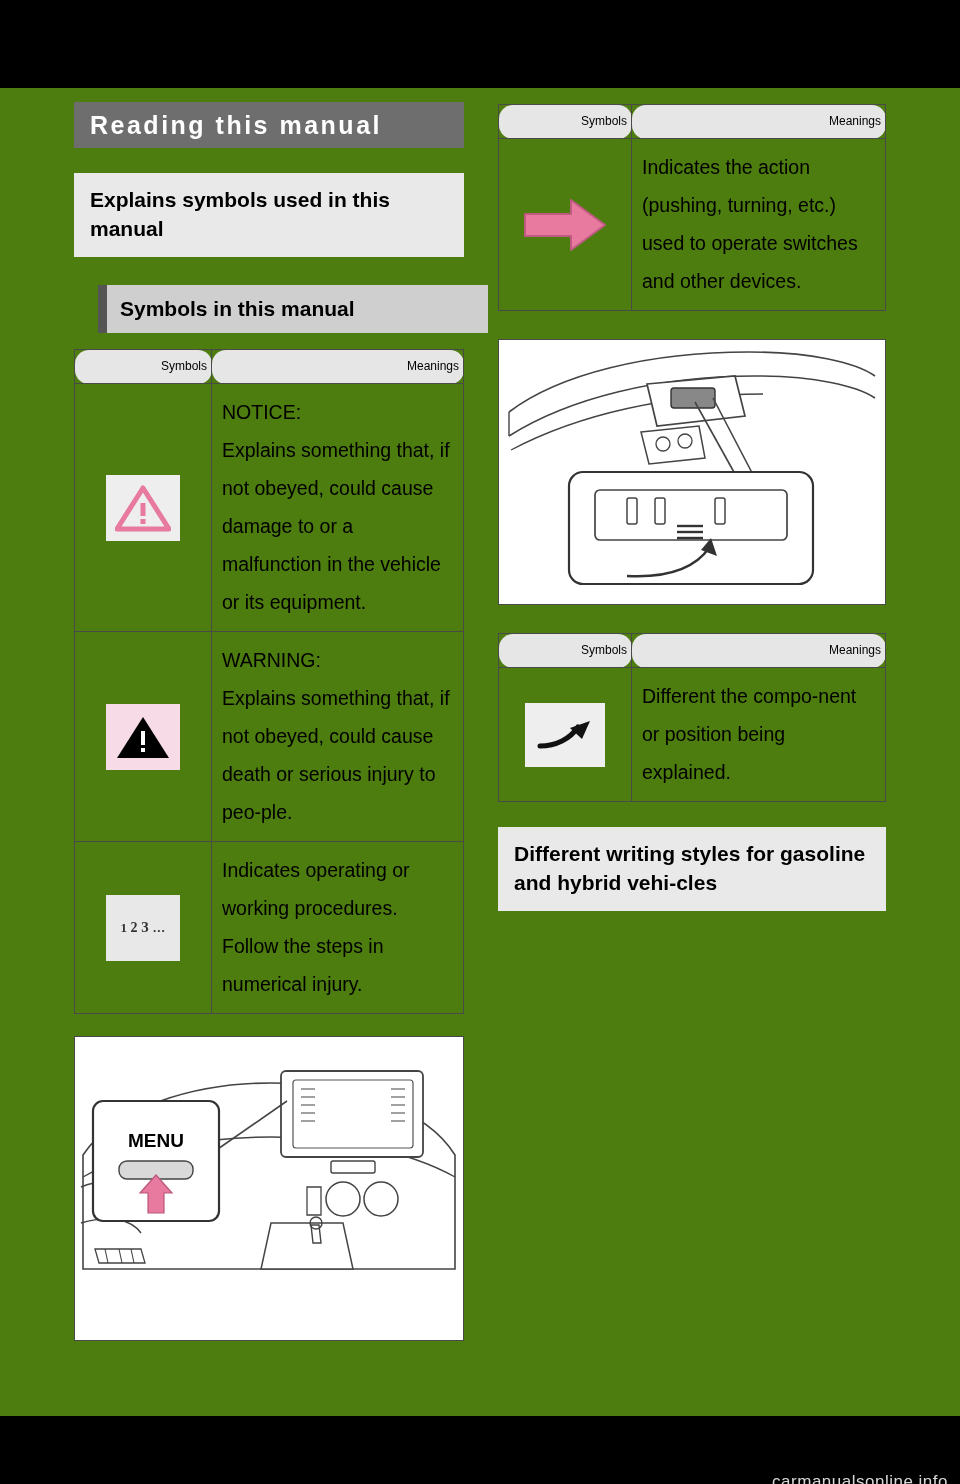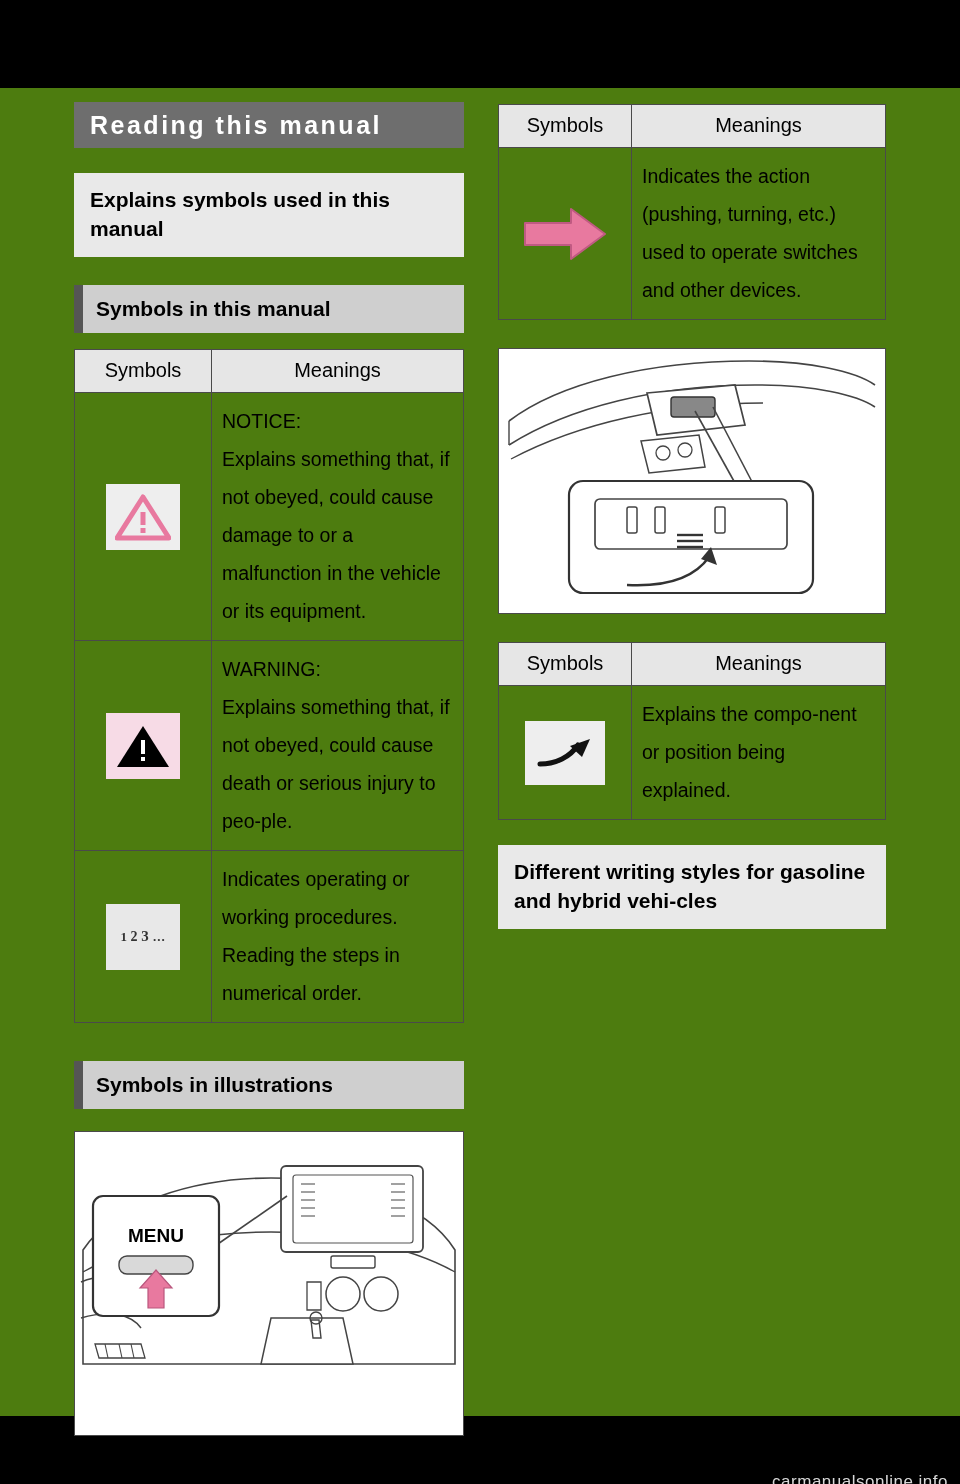--- a/index.html
+++ b/index.html
@@ -86,20 +86,21 @@
     background: #cfcfcf;
     color: #000000;
     font-size: 21px;
     font-weight: bold;
     line-height: 27px;
     padding: 10px 14px 11px 22px;
     box-sizing: border-box;
     width: 390px;
     margin-top: 28px;
     height: 48px;
+    margin-left: 24px;
   }
   .subsection-head::before {
     content: "";
     position: absolute;
     left: 0; top: 0;
     width: 9px; height: 100%;
     background: #555555;
   }
 
   
@@ -112,23 +113,24 @@
   table.sym.right { width: 388px; }
   table.sym th, table.sym td {
     border: 1px solid #4a4a4a;
     font-size: 19px;
     color: #000000;
     vertical-align: top;
   }
   table.sym th {
     background: #e6e6e6;
     font-weight: normal;
-    text-align: center;
-    font-size: 20px;
+    text-align: right;
+    font-size: 12px;
     padding: 9px 4px 10px 4px;
+    border-radius: 14px;
   }
   table.sym td.symcell {
     text-align: center;
     vertical-align: middle;
     padding: 14px 6px;
   }
   table.sym td.meancell {
     padding: 9px 9px 10px 10px;
     line-height: 38px;
     font-size: 19.5px;
@@ -265,26 +267,25 @@
           <td class="symcell">
             <span class="steps-box">
               <span class="steps-text s1">1</span>
                   <span>&nbsp;</span>
                   <span class="steps-text s2">2</span>
                   <span>&nbsp;</span>
                   <span class="steps-text s3">3</span>
                   <span class="steps-text s4">&nbsp;...</span>
             </span>
           </td>
-          <td class="meancell">Indicates operating or working procedures. Reading the steps in numerical order.</td>
+          <td class="meancell">Indicates operating or working procedures. Follow the steps in numerical injury.</td>
         </tr>
       </tbody>
         </table>
 
-      <div class="subsection-head" style="margin-top:38px">Symbols in illustrations</div>
 
       <div class="illus" style="height:305px;margin-top:22px;position:relative;">
         <svg width="388" height="238" viewBox="0 0 388 238" aria-hidden="true">
 
           <path d="M8 118 C 40 70, 120 46, 196 46 C 272 46, 350 70, 380 118 L380 232 L8 232 Z" fill="#ffffff" stroke="#444" stroke-width="1.6"></path>
           <path d="M8 140 C 60 110, 140 100, 196 100 C 255 100, 330 112, 380 140" fill="none" stroke="#444" stroke-width="1.4"></path>
 
           <path d="M6 150 C 30 140, 52 146, 62 160" fill="none" stroke="#444" stroke-width="1.4"></path>
           <path d="M6 186 C 34 178, 56 182, 66 196" fill="none" stroke="#444" stroke-width="1.4"></path>
 
@@ -400,21 +401,21 @@
         </tr>
         <tr>
           <td class="symcell">
             <span class="arrow-box-gray">
               <svg width="62" height="40" viewBox="0 0 62 40" aria-hidden="true">
                 <path d="M6 31 C 22 31, 36 24, 44 12" fill="none" stroke="#111" stroke-width="5" stroke-linecap="round"></path>
                 <polygon points="56,6 48,24 36,13" fill="#111"></polygon>
               </svg>
             </span>
           </td>
-          <td class="meancell">Explains the compo-nent or position being explained.</td>
+          <td class="meancell">Different the compo-nent or position being explained.</td>
         </tr>
       </tbody>
         </table>
 
       <div class="section-head tall" style="width:388px;">Different writing styles for gasoline and hybrid vehi-cles</div>
 
     </div>
 
   </div>
 

